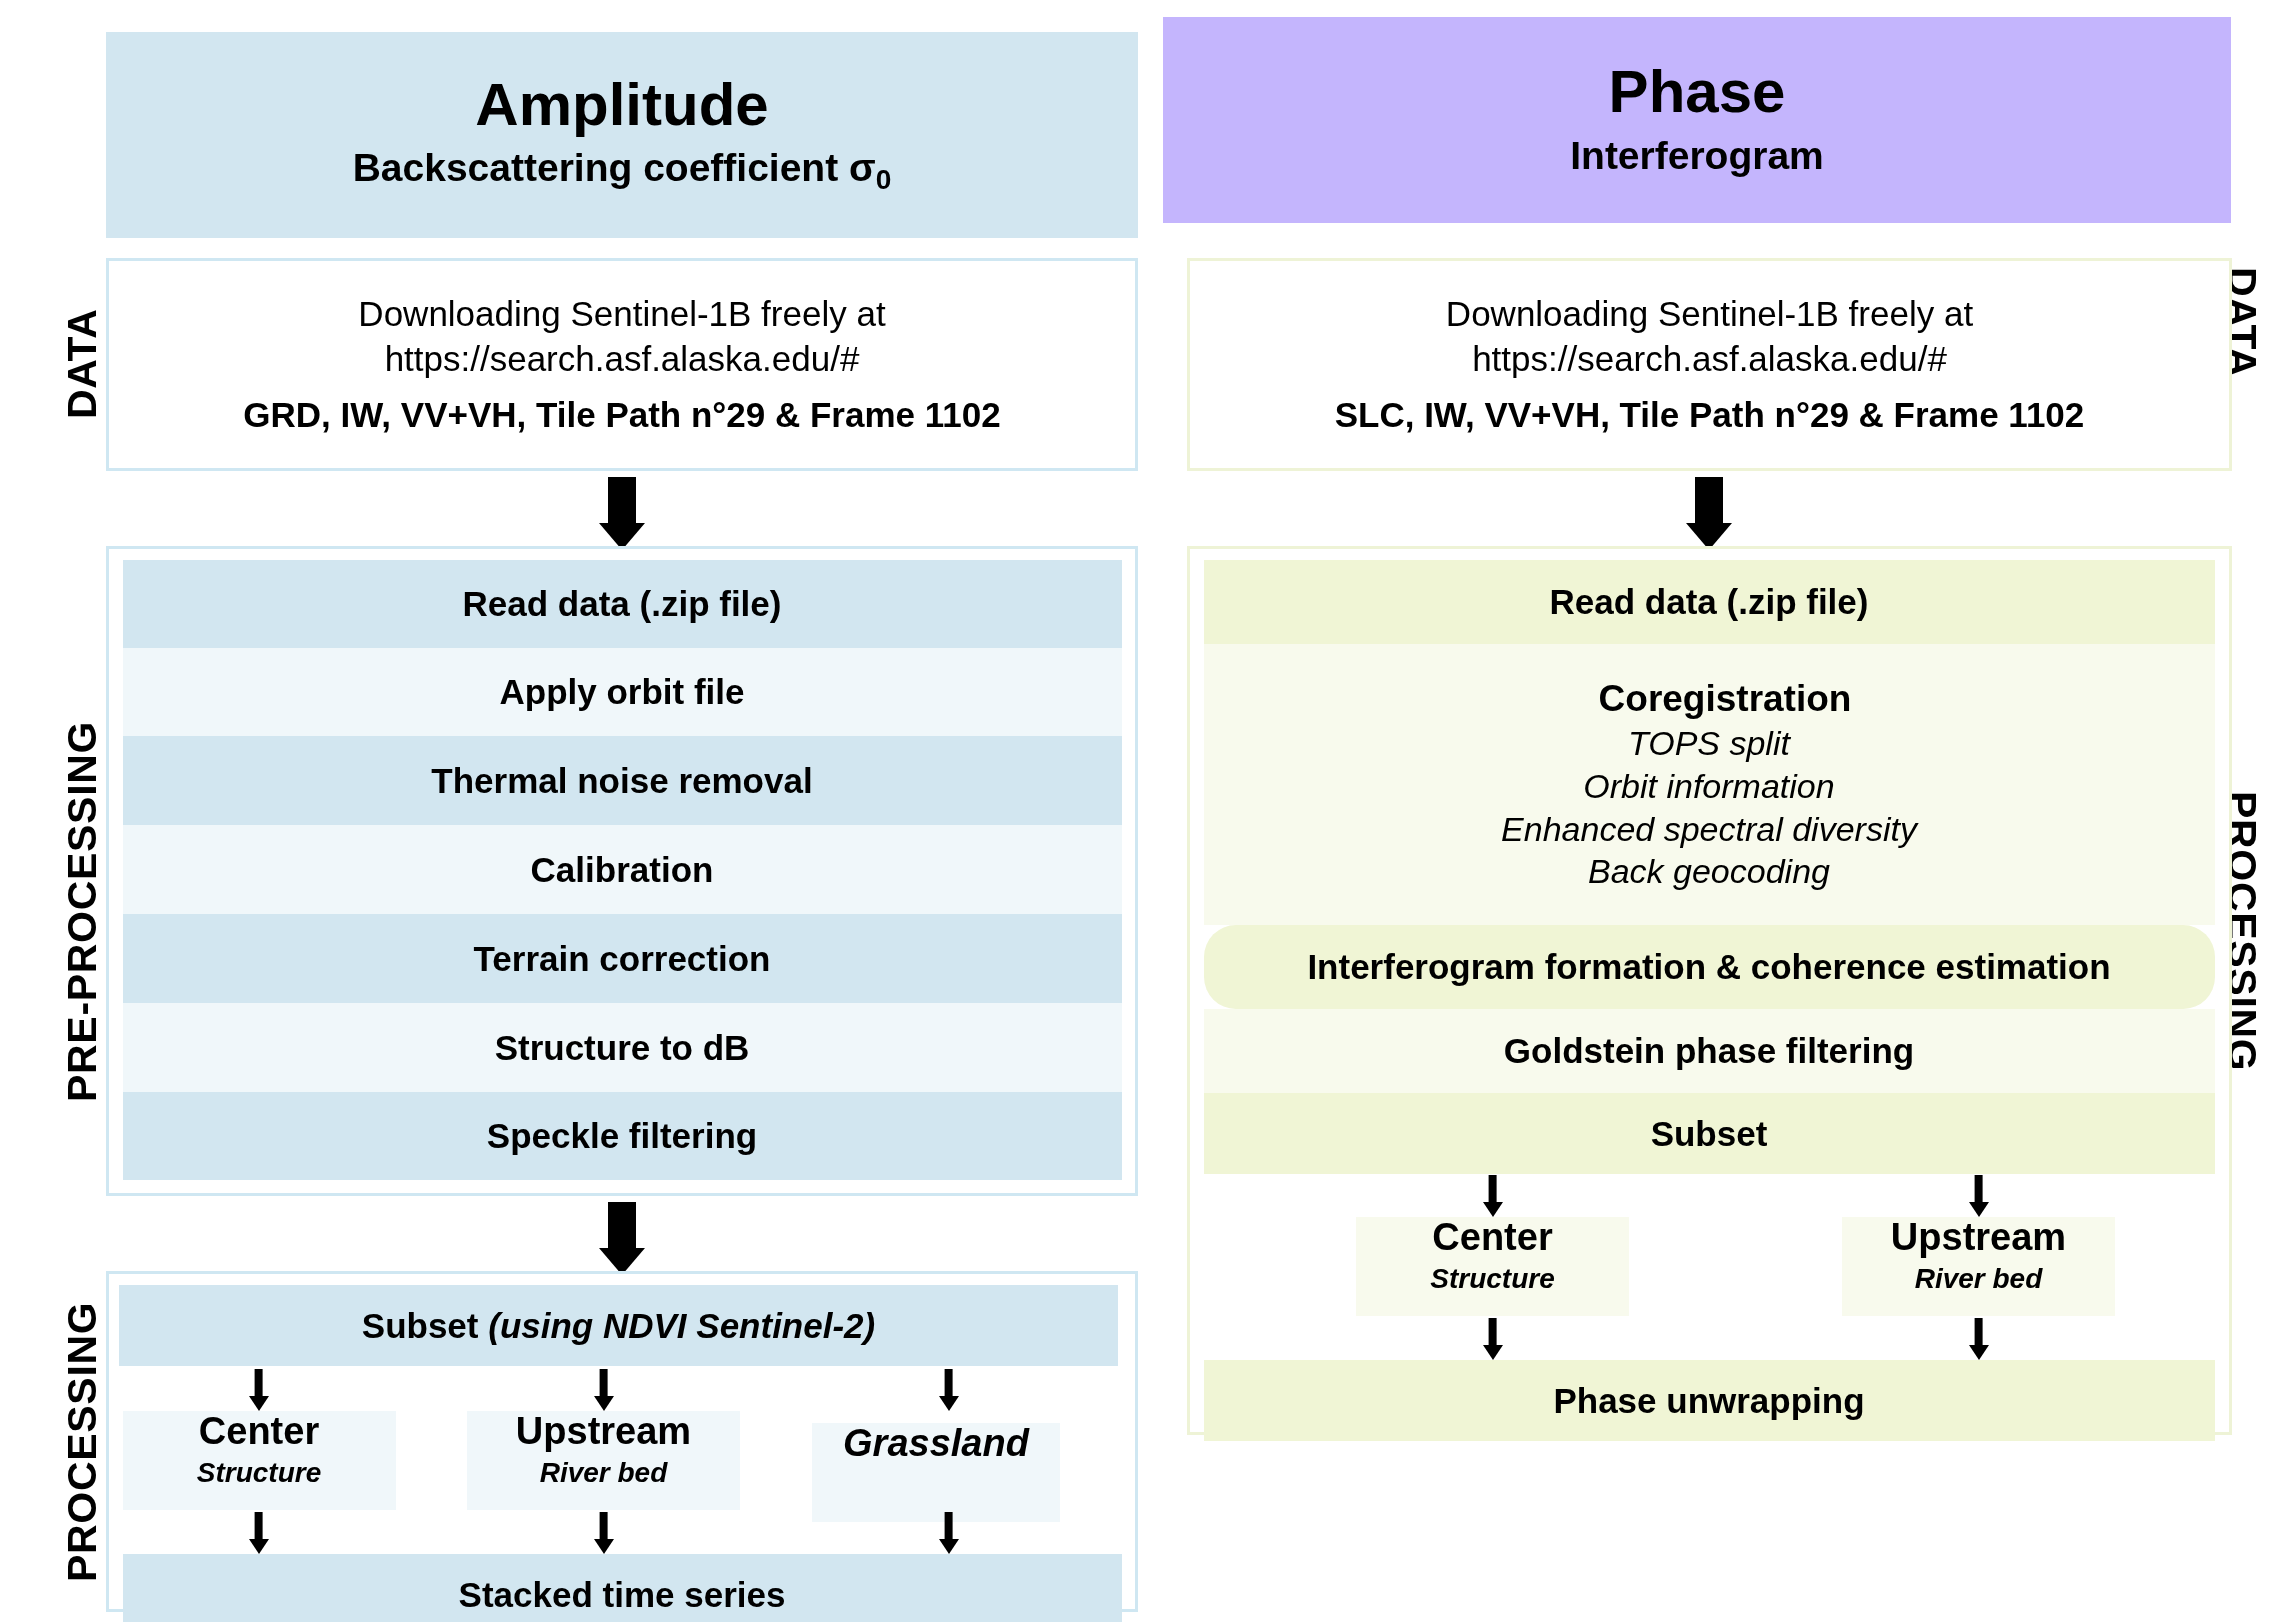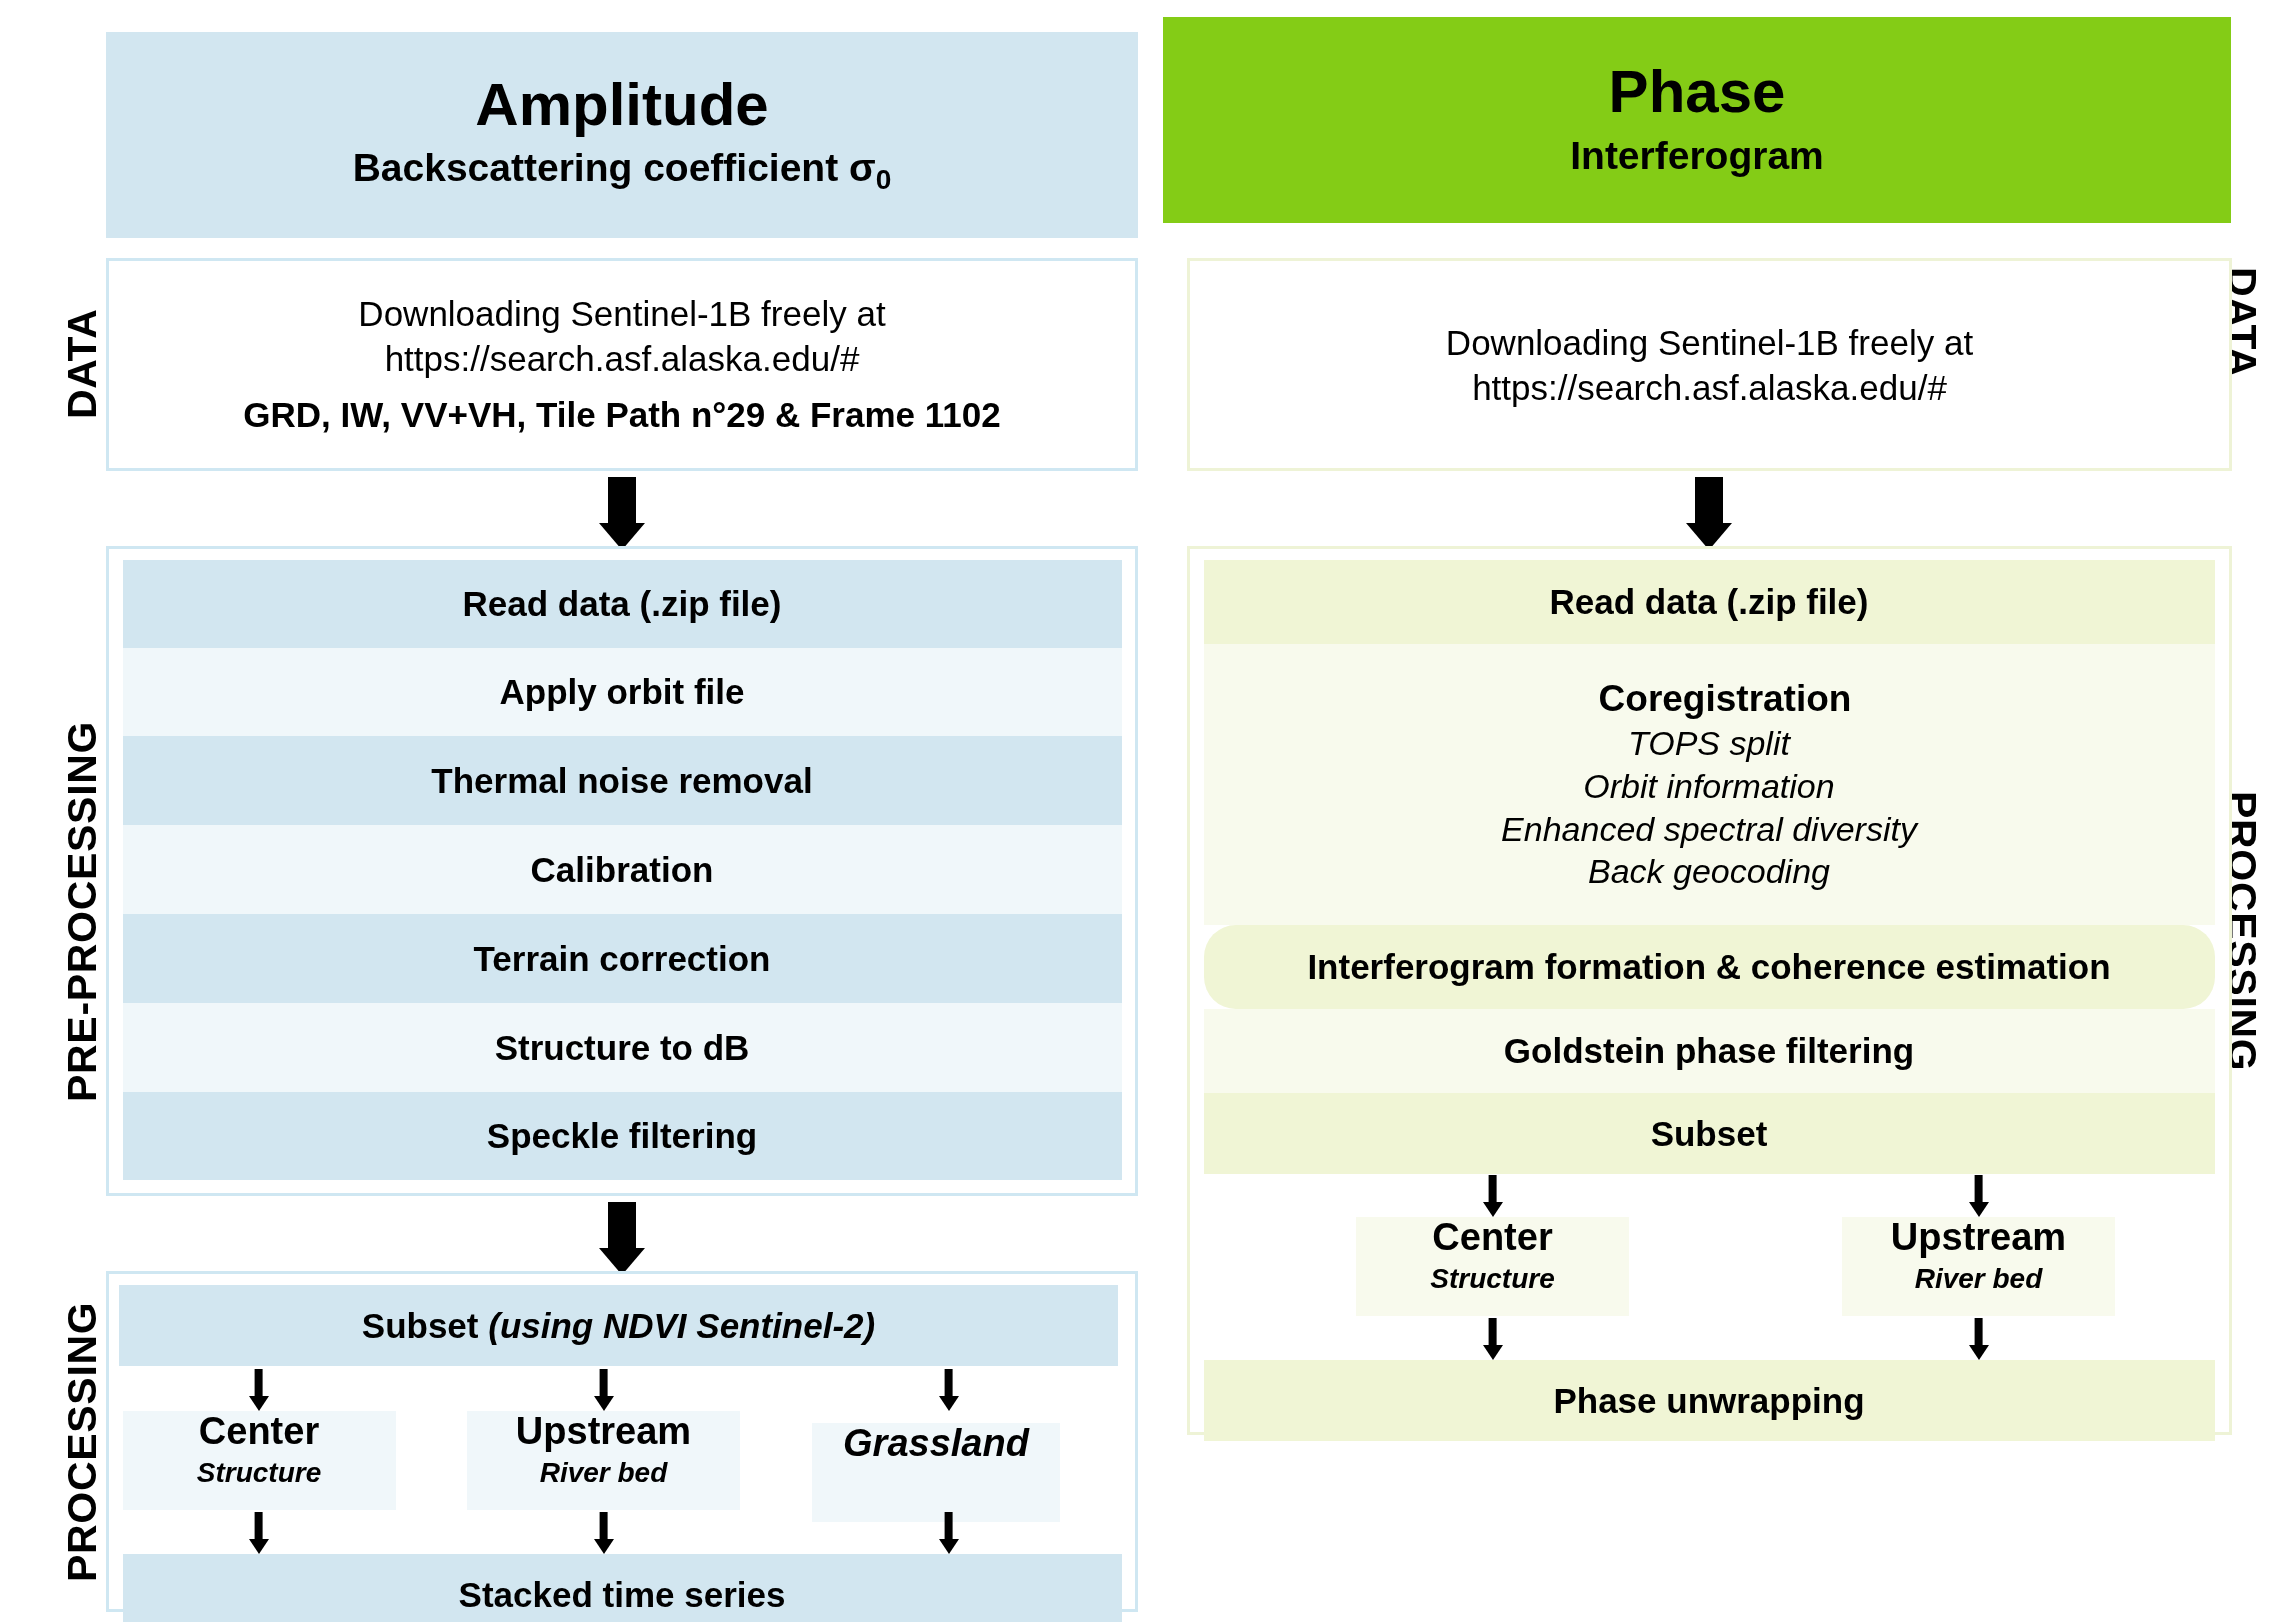--- a/index.html
+++ b/index.html
@@ -237,29 +237,30 @@
     <div class="arrow-sm" style="left:818px; top:238px; width:43px; height:42px;">
       <div class="stem" style="height:28px; top:0;"></div>
         <div class="head" style="top:27px;"></div>
     </div>
 
     <div class="row blue-a" style="position:absolute; left:13.5px; top:280px; width:999px; height:81px;">
       <span class="rowtext">Stacked time series</span>
     </div>
   </div>
 
-  <div class="col-header" style="left:1163px; top:17px; width:1068px; height:206px; background:#84cc16;">
+  <div class="col-header" style="left:1163px; top:17px; width:1068px; height:206px; background:#c4b5fd;">
     <div class="h1">Phase</div>
     <div class="h2">Interferogram</div>
   </div>
 
   <div class="panel panel-green" style="left:1187px; top:258px; width:1045px; height:213px;">
     <div class="data-body">
       <div class="data-line">Downloading Sentinel-1B freely at</div>
       <div class="data-line">https://search.asf.alaska.edu/#</div>
+      <div class="data-line bold">SLC, IW, VV+VH, Tile Path n°29 &amp; Frame 1102</div>
     </div>
   </div>
 
   <div class="arrow-big" style="left:1709px; top:477px;">
     <div class="stem" style="width:28px; height:47px; top:0;"></div>
     <div class="head" style="top:46px;"></div>
   </div>
 
   <div class="panel panel-green" style="left:1187px; top:546px; width:1045px; height:889px;">
 

